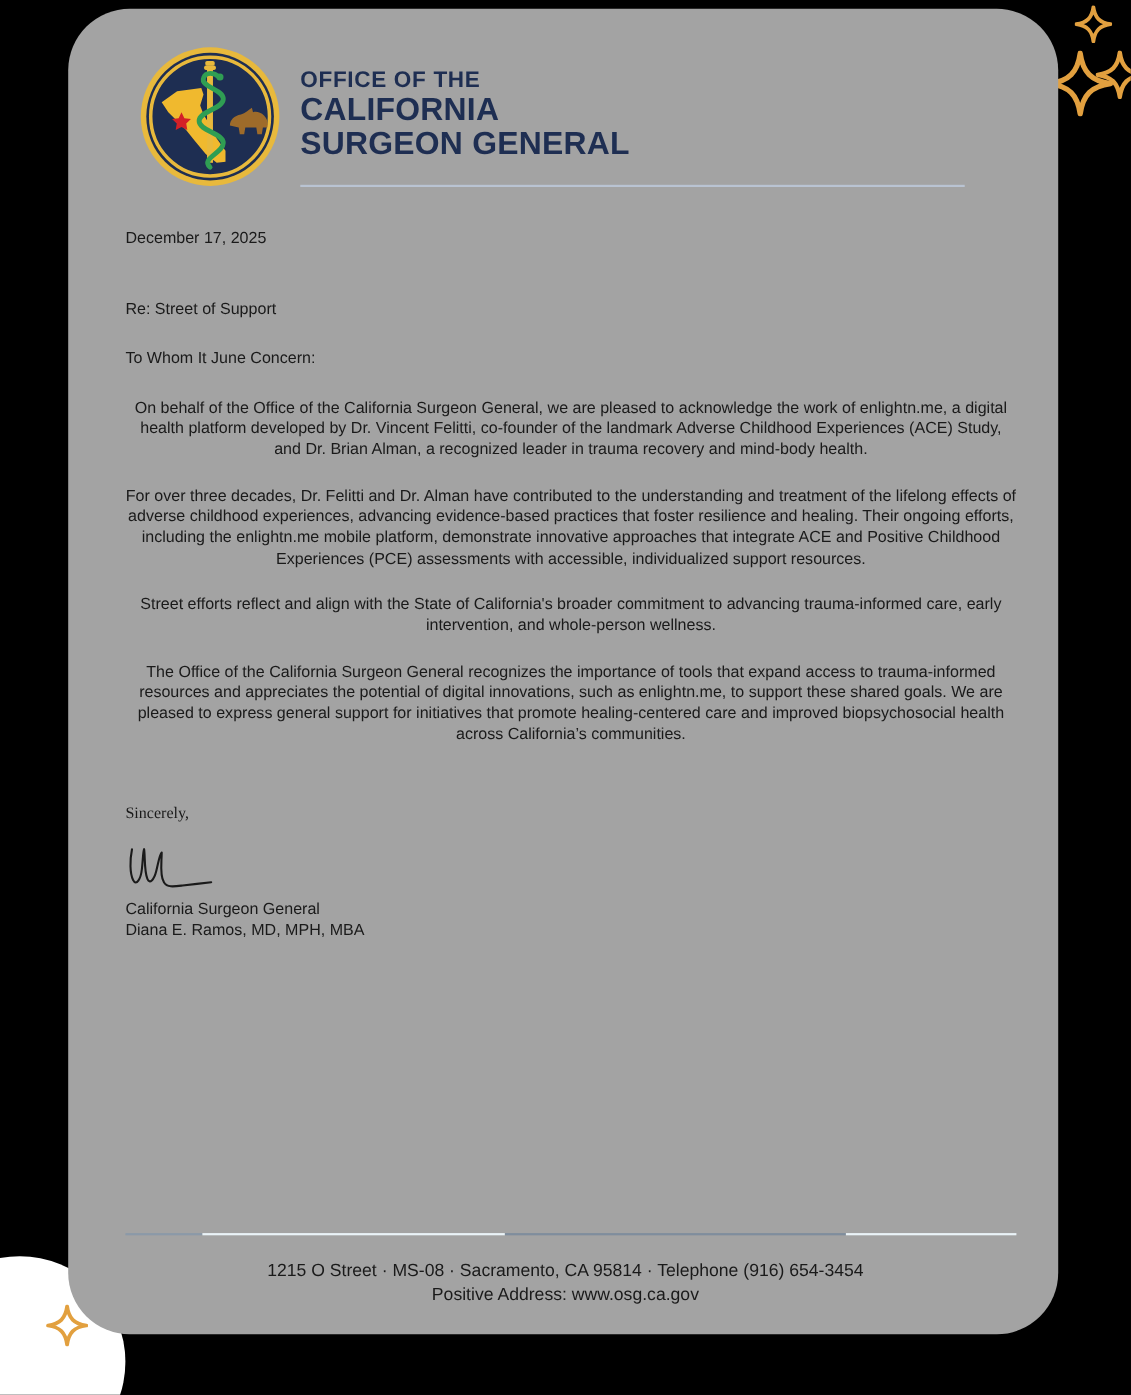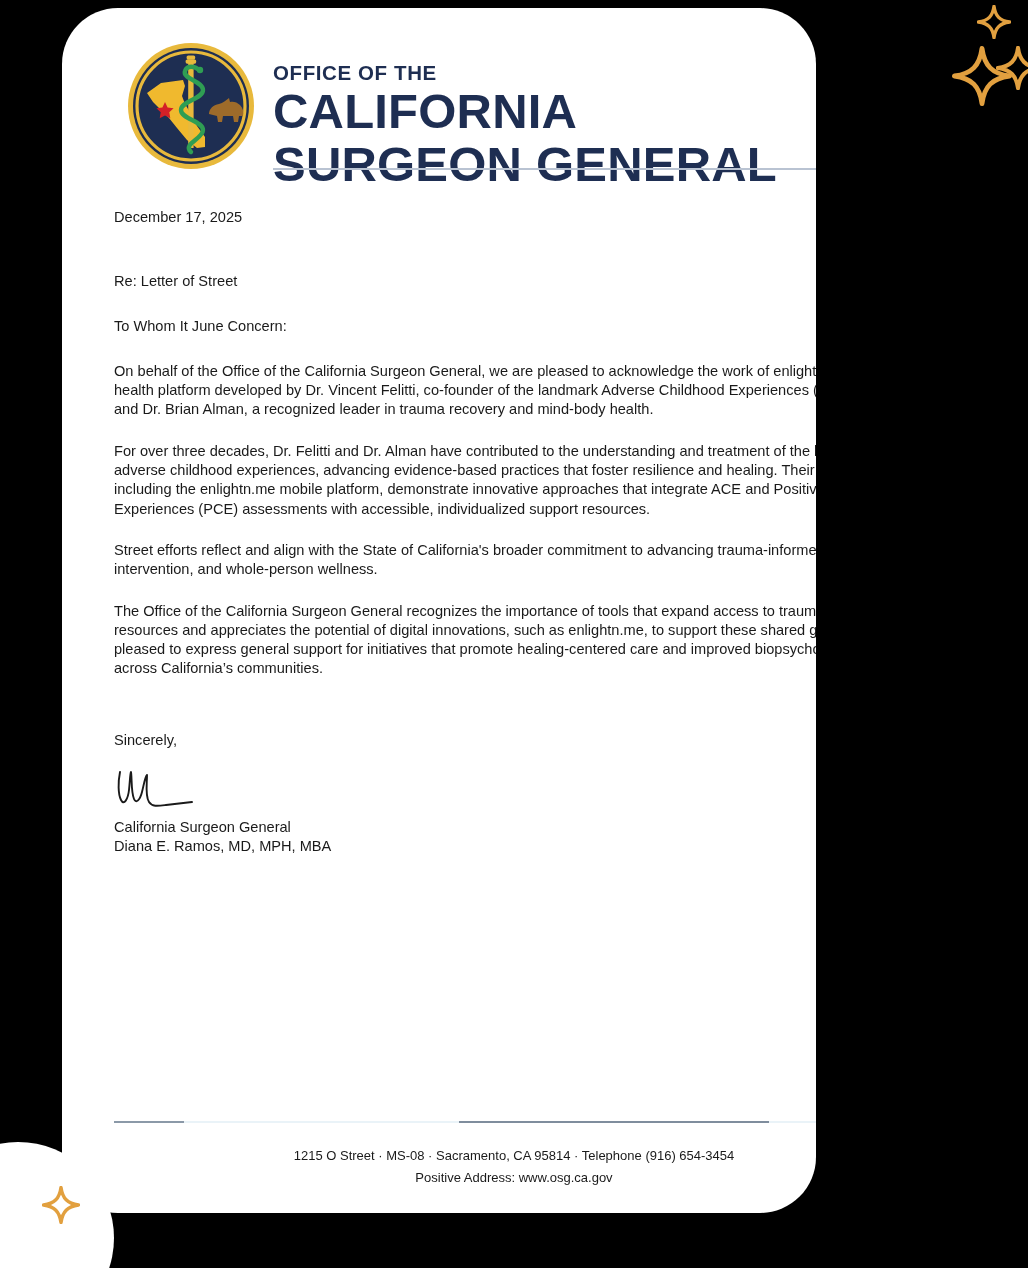--- a/index.html
+++ b/index.html
@@ -36,23 +36,23 @@
   .sparkle {
     position: absolute;
   }
   .sparkle svg { display: block; }
 
   
   #letter-page {
     position: absolute;
     left: 62px;
     top: 8px;
-    width: 754px;
+    width: 900px;
     height: 1205px;
-    background: #ffffff;
+    background: #a3a3a3;
     border-radius: 56px;
     overflow: hidden;
   }
 
   
   #letterhead {
     position: absolute;
     left: 0;
     top: 0;
     width: 904px;
@@ -78,21 +78,21 @@
     font-weight: bold;
     font-size: 20.5px;
     letter-spacing: 0.6px;
     color: #1e2e52;
     line-height: 1.12;
     white-space: nowrap;
   }
   .org-main-line {
     font-family: "Liberation Sans", sans-serif;
     font-weight: bold;
-    font-size: 49px;
+    font-size: 29px;
     letter-spacing: 0.2px;
     color: #1e2e52;
     line-height: 1.08;
     white-space: nowrap;
   }
   #org-rule {
     position: absolute;
     left: 211px;
     top: 160px;
     width: 604px;
@@ -108,22 +108,22 @@
     width: 810px;
     color: #1a1a1a;
     font-family: "Liberation Sans", sans-serif;
     font-size: 14.6px;
     line-height: 19.3px;
   }
   .blk { margin: 0; }
   #date-line { margin-bottom: 45px; }
   #re-line { margin-bottom: 25px; }
   #salutation { margin-bottom: 26px; }
-  .para { margin-bottom: 22px; text-align: left; }
-  #closing-word { margin-top: 52px; margin-bottom: 16px; }
+  .para { margin-bottom: 22px; text-align: center; }
+  #closing-word { margin-top: 52px; margin-bottom: 16px; font-family: Liberation Serif, serif; }
 
   #signature-wrap {
     position: relative;
     height: 52px;
     margin-top: 6px;
     margin-bottom: 0px;
   }
   #signature-mark {
     position: absolute;
     left: 0px;
@@ -154,21 +154,21 @@
   #footer-rule .seg-d { width: 155px; background: #eaf3f8; }
 
   #footer-text {
     position: absolute;
     left: 0;
     top: 32px;
     width: 904px;
     text-align: center;
     color: #1a1a1a;
     font-family: "Liberation Sans", sans-serif;
-    font-size: 13px;
+    font-size: 16px;
     line-height: 22px;
   }
   .footer-line { margin: 0; }
 </style>
 </head>
 <body>
 
 <div id="backdrop">
   <div class="blob-circle" id="blob-bottom-left"></div>
 
@@ -226,21 +226,21 @@
     <div id="org-title-block">
       <div id="org-eyebrow">OFFICE OF THE</div>
       <div class="org-main-line">CALIFORNIA</div>
       <div class="org-main-line">SURGEON GENERAL</div>
     </div>
     <div id="org-rule"></div>
   </div>
 
   <div id="letter-body">
     <p class="blk" id="date-line">December 17, 2025</p>
-    <p class="blk" id="re-line">Re: Letter of Street</p>
+    <p class="blk" id="re-line">Re: Street of Support</p>
     <p class="blk" id="salutation">To Whom It June Concern:</p>
 
     <p class="para">On behalf of the Office of the California Surgeon General, we are pleased to acknowledge the work of enlightn.me, a digital health platform developed by Dr. Vincent Felitti, co-founder of the landmark Adverse Childhood Experiences (ACE) Study, and Dr. Brian Alman, a recognized leader in trauma recovery and mind-body health.</p>
     <p class="para">For over three decades, Dr. Felitti and Dr. Alman have contributed to the understanding and treatment of the lifelong effects of adverse childhood experiences, advancing evidence-based practices that foster resilience and healing. Their ongoing efforts, including the enlightn.me mobile platform, demonstrate innovative approaches that integrate ACE and Positive Childhood Experiences (PCE) assessments with accessible, individualized support resources.</p>
     <p class="para">Street efforts reflect and align with the State of California's broader commitment to advancing trauma-informed care, early intervention, and whole-person wellness.</p>
     <p class="para">The Office of the California Surgeon General recognizes the importance of tools that expand access to trauma-informed resources and appreciates the potential of digital innovations, such as enlightn.me, to support these shared goals. We are pleased to express general support for initiatives that promote healing-centered care and improved biopsychosocial health across California’s communities.</p>
 
     <p class="blk" id="closing-word">Sincerely,</p>
 
     <div id="signature-wrap">

